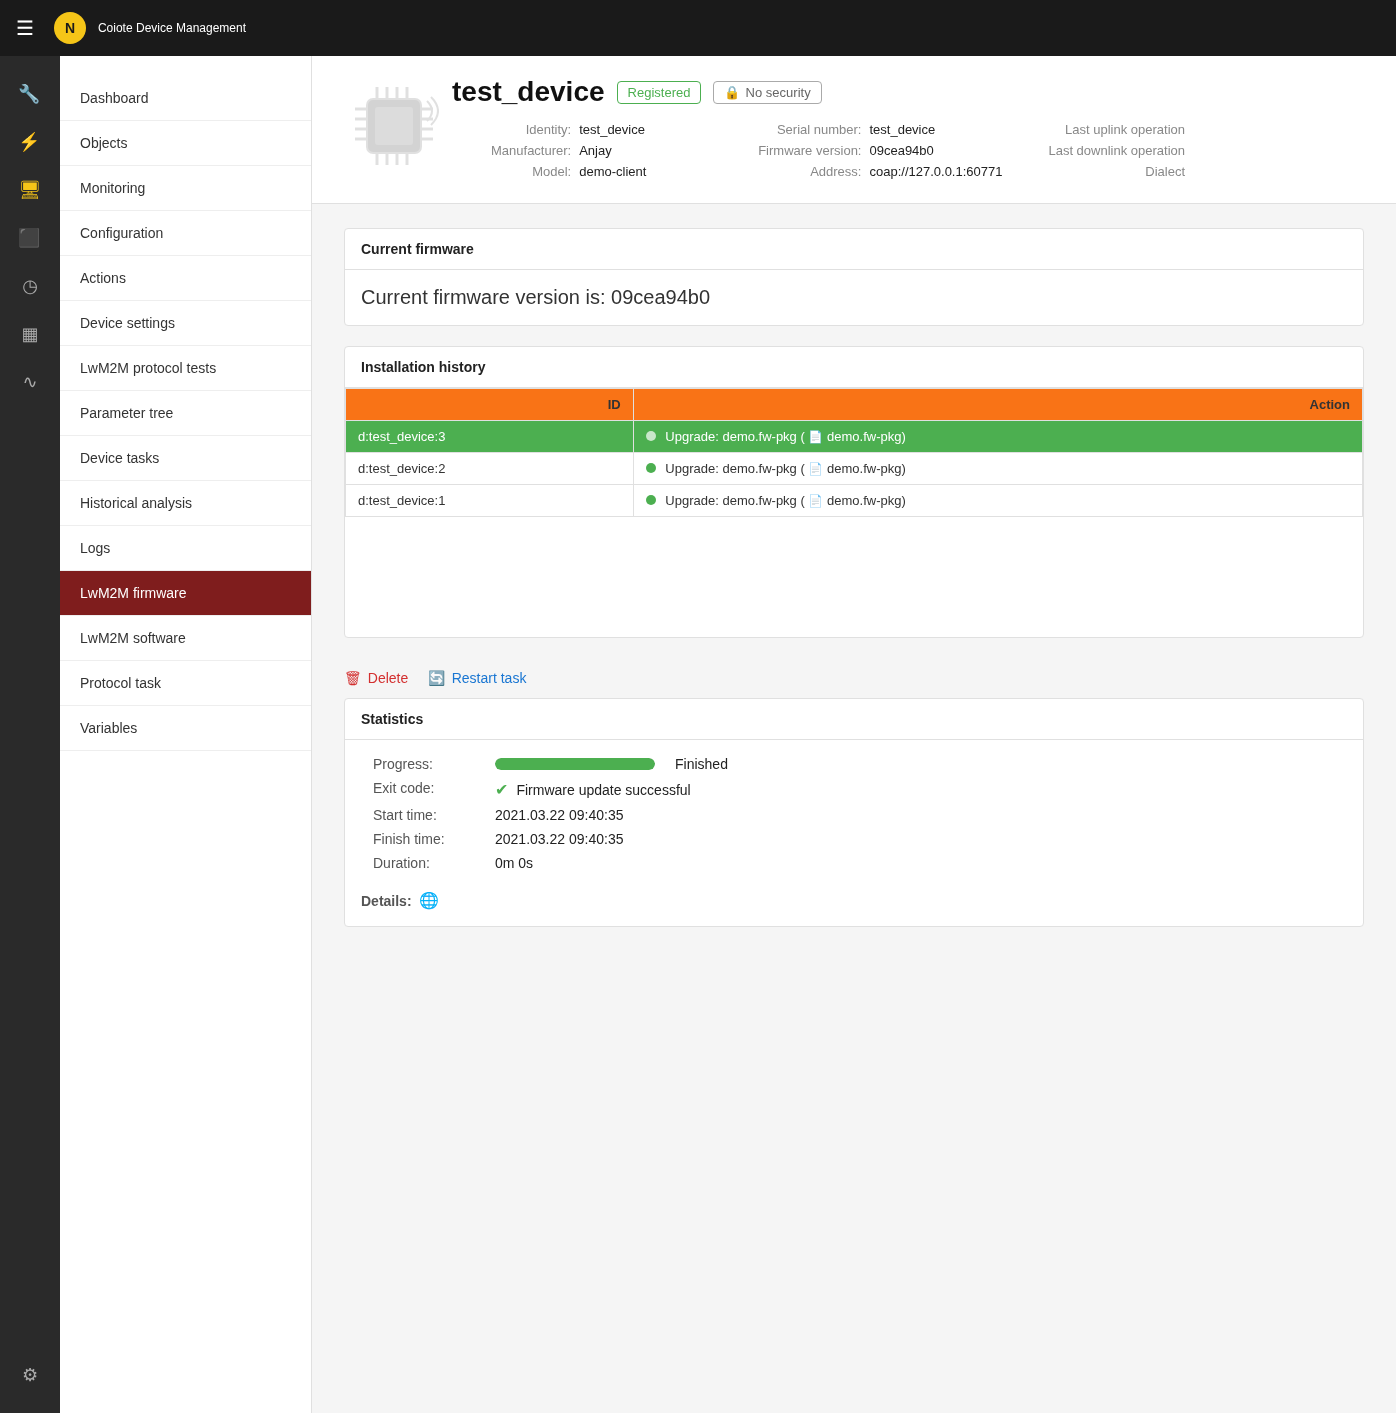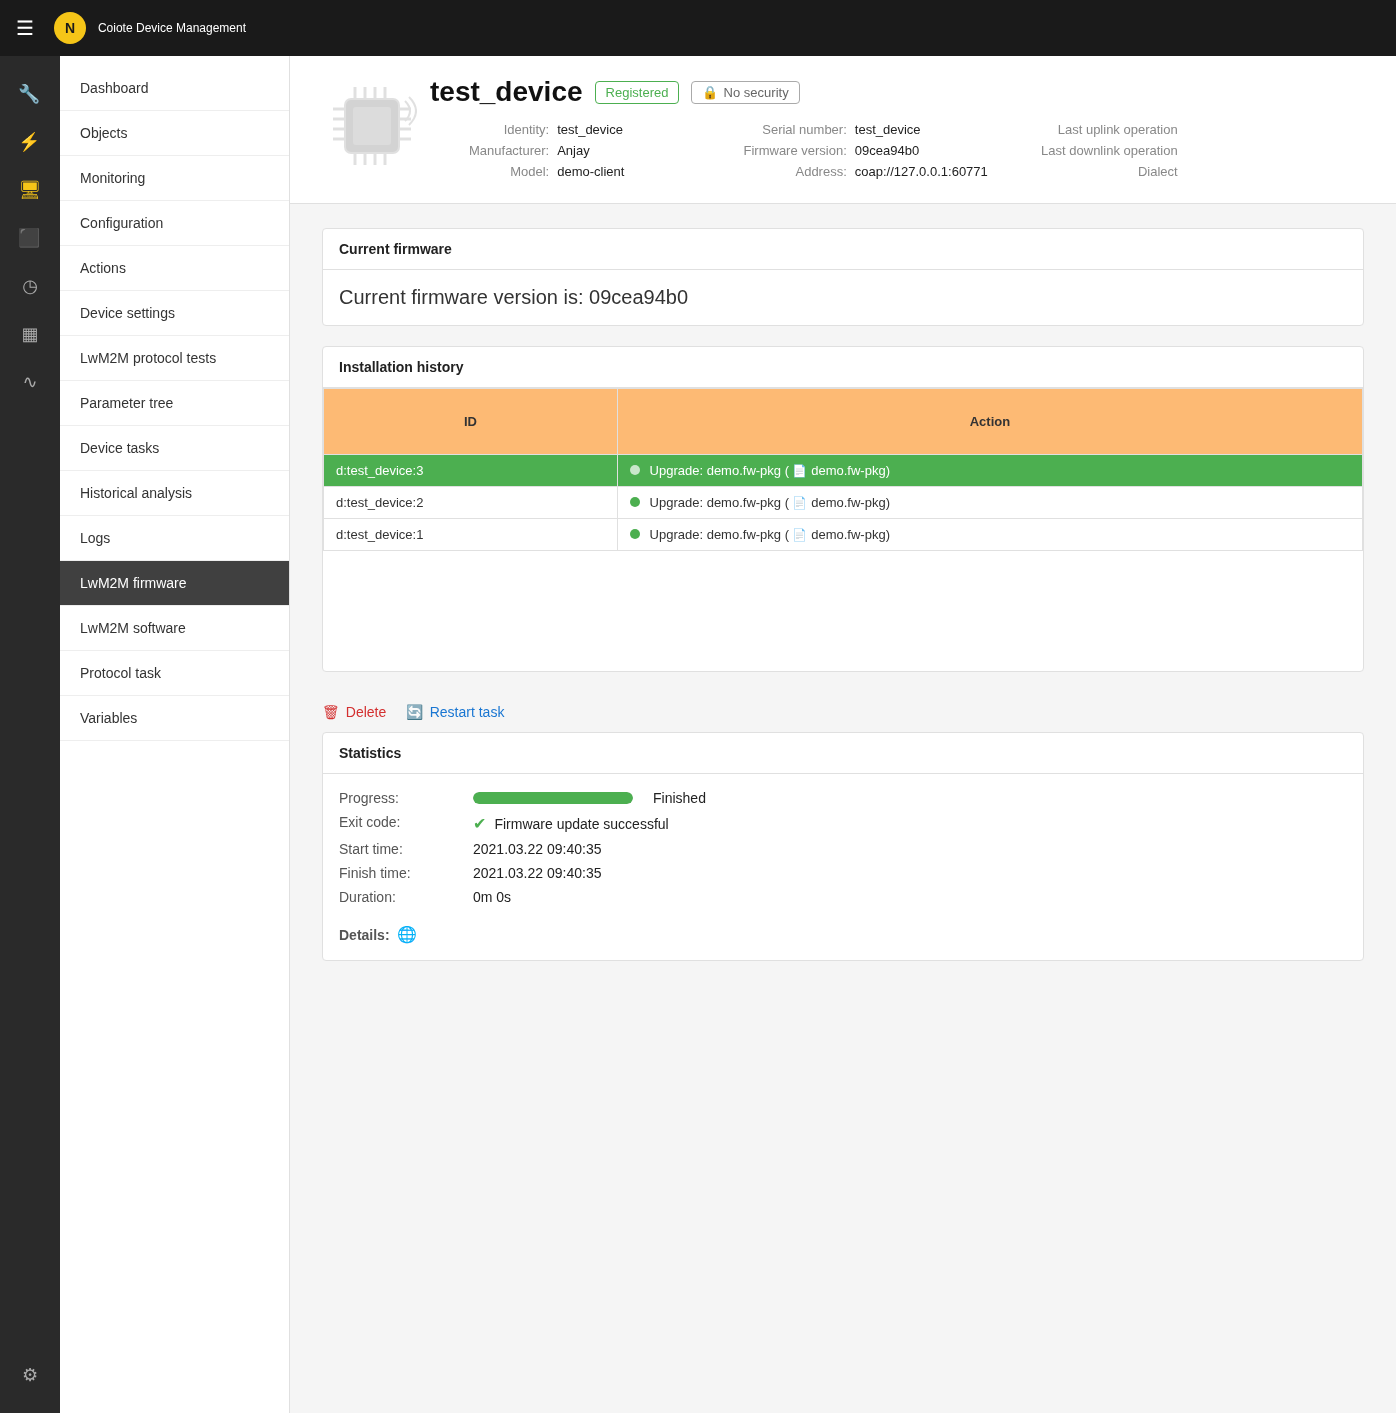--- a/index.html
+++ b/index.html
@@ -45,36 +45,36 @@
       border-radius: 6px;
       cursor: pointer;
       color: #aaa;
       font-size: 18px;
     }
     .icon-bar-item.active { color: #f5c518; }
     .icon-bar-bottom { margin-top: auto; padding-bottom: 16px; }
 
     
     .sidebar {
-      width: 230px;
+      width: 252px;
       background: #fff;
       border-right: 1px solid #e0e0e0;
       overflow-y: auto;
       flex-shrink: 0;
-      padding-top: 10px;
+      padding-top: 20px;
     }
     .sidebar-item {
       padding: 14px 20px;
       font-size: 14px;
       color: #333;
       cursor: pointer;
       border-bottom: 1px solid #eee;
     }
     .sidebar-item.active {
-      background: #404040;
+      background: #7f1d1d;
       color: #fff;
       font-weight: 500;
     }
 
     
     .content {
       flex: 1;
       overflow-y: auto;
       background: #f5f5f5;
       padding: 0;
@@ -142,24 +142,24 @@
       color: #222;
       border-bottom: 1px solid #e0e0e0;
     }
     .panel-body { padding: 16px; }
 
     .firmware-text { font-size: 20px; color: #333; }
 
     
     .install-table { width: 100%; border-collapse: collapse; }
     .install-table th {
-      background: #fdba74;
+      background: #f97316;
       border: 1px solid #e0e0e0;
-      padding: 25px 12px;
-      text-align: center;
+      padding: 8px 12px;
+      text-align: right;
       font-size: 13px;
       font-weight: 600;
       color: #333;
     }
     .install-table td {
       border: 1px solid #e0e0e0;
       padding: 8px 12px;
       font-size: 13px;
       color: #333;
     }
@@ -189,21 +189,21 @@
       display: flex; align-items: center; gap: 6px;
       font-size: 14px;
       cursor: pointer;
       text-decoration: none;
     }
     .action-link.delete { color: #d32f2f; }
     .action-link.restart { color: #1976d2; }
 
     
     .stats-grid { display: grid; grid-template-columns: 130px 1fr; gap: 8px 4px; font-size: 14px; }
-    .stats-label { color: #555; }
+    .stats-label { color: #555; margin-left: 12px; }
     .stats-value { color: #222; font-weight: 500; }
     .progress-bar-container {
       display: flex; align-items: center; gap: 20px;
     }
     .progress-bar-outer {
       width: 160px; height: 12px;
       background: #e0e0e0;
       border-radius: 6px;
       overflow: hidden;
     }

